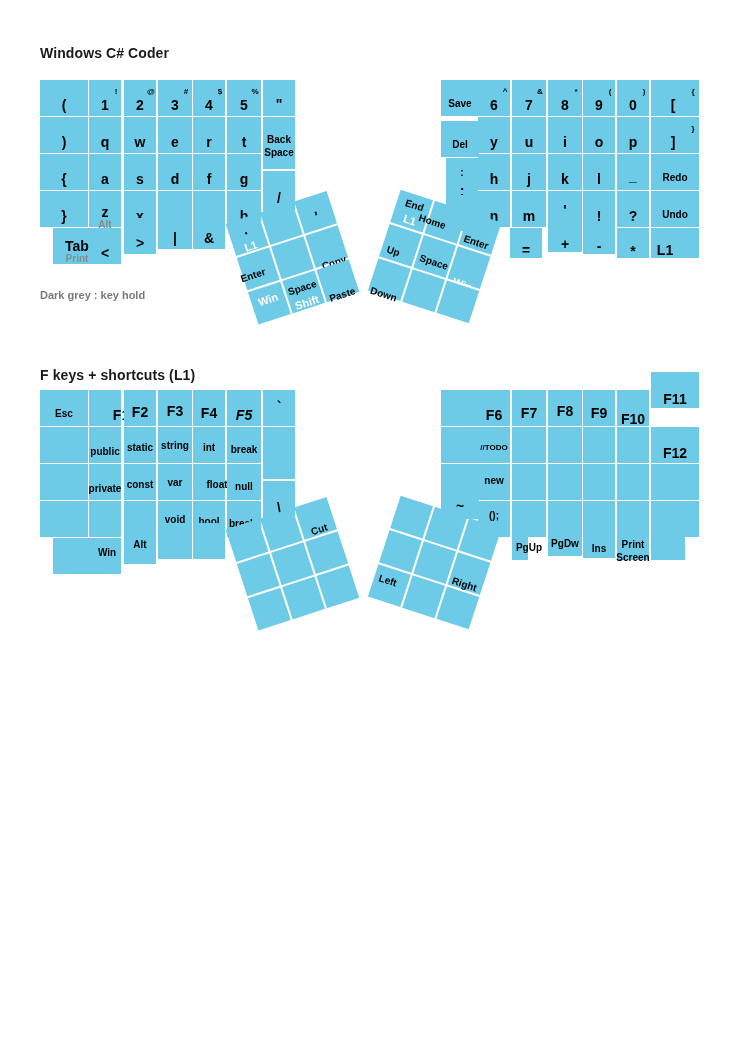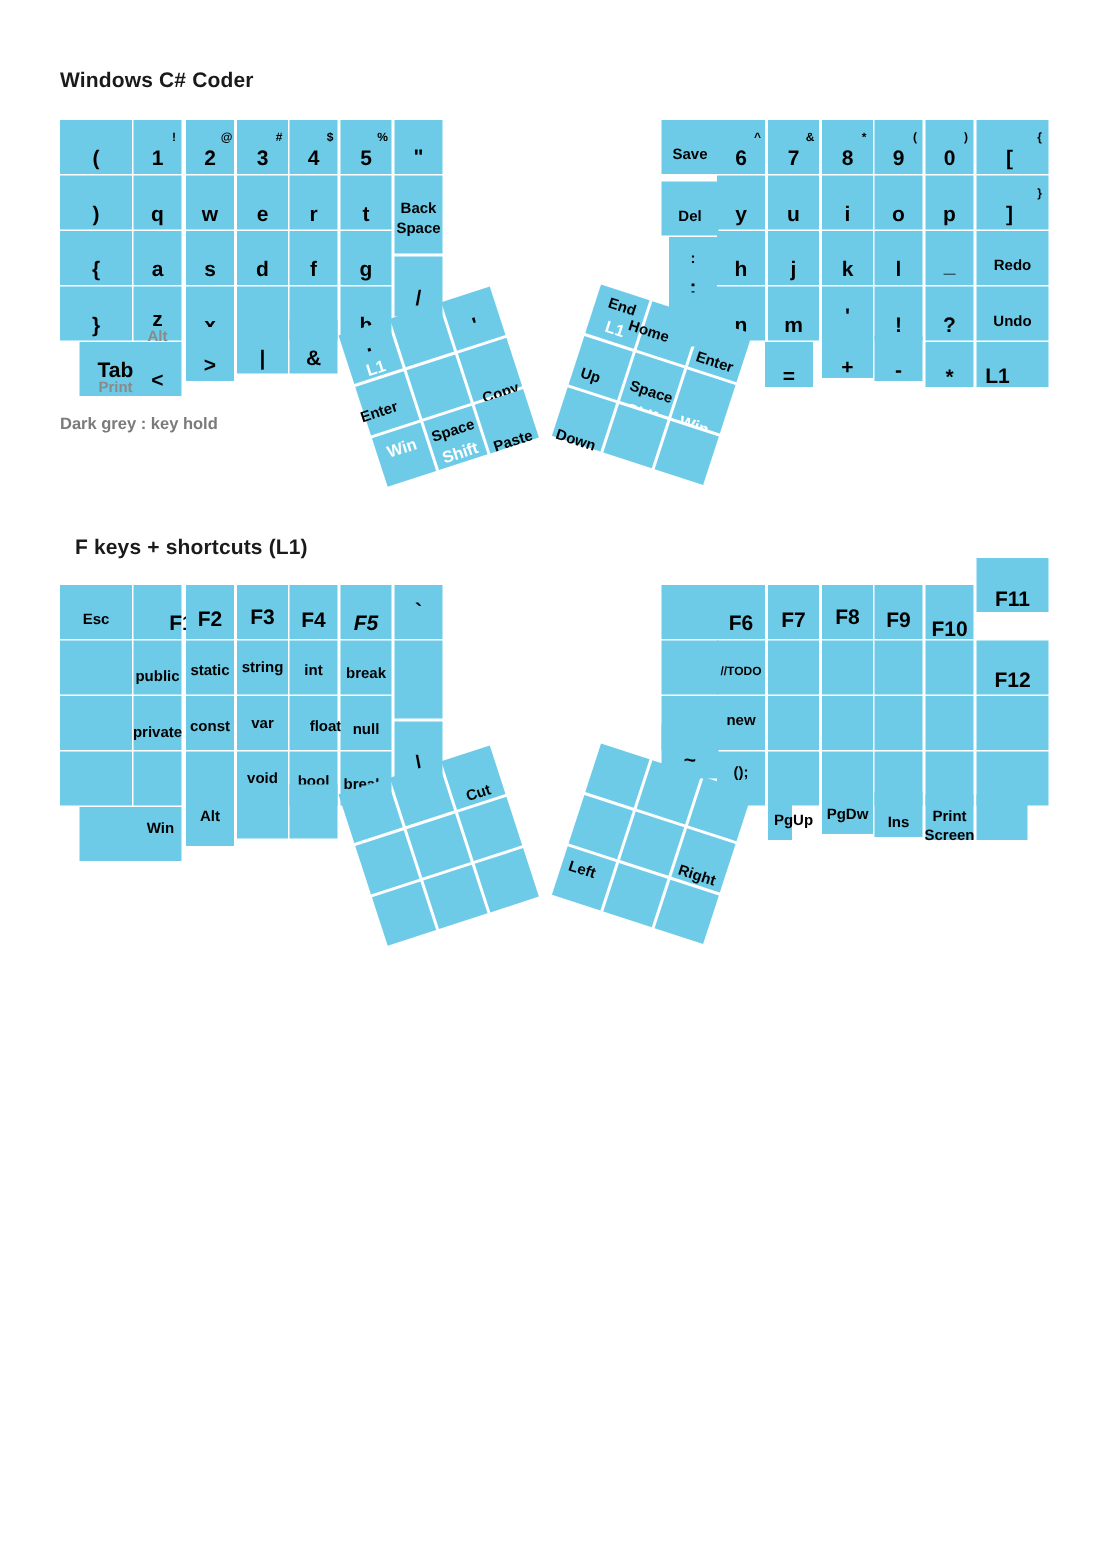--- a/index.html
+++ b/index.html
@@ -18,20 +18,21 @@
     font-size: 14px;
     font-weight: bold;
     color: #1a1a1a;
     letter-spacing: 0.1px;
   }
   .note {
     position: absolute;
     font-size: 11px;
     font-weight: bold;
     color: #7a7a7a;
+    margin-top: 12px;
   }
 
   .key {
     position: absolute;
     background: #6ecbe8;
     border: 0;
   }
   .key-label {
     position: absolute;
     font-weight: bold;
@@ -48,21 +49,21 @@
 </style>
 </head>
 <body>
 
 <div id="root">
 
   <div class="layer-title" style="left:40px; top:45px;">Windows C# Coder</div>
 
   <div class="note" style="left:40px; top:277px;">Dark grey : key hold</div>
 
-  <div class="layer-title" style="left:40px; top:356px;margin-left:10px;">F keys + shortcuts (L1)</div>
+  <div class="layer-title" style="left:40px; top:367px;">F keys + shortcuts (L1)</div>
 
   <div id="keys-layer">
       <div class="key" style="left: 40px; top: 80px; width: 48px; height: 36px;">
         <span class="key-label lbl-main" style="left: 24px; top: 18px; transform: translate(-50%, 0px);">(</span>
       </div>
       <div class="key" style="left: 89px; top: 80px; width: 32px; height: 36px;">
         <span class="key-label lbl-main" style="left: 16px; top: 18px; transform: translate(-50%, 0px);">1</span>
         <span class="key-label lbl-tiny" style="left: 27px; top: 8px; transform: translate(-50%, 0px);">!</span>
       </div>
       <div class="key" style="left: 124px; top: 80px; width: 32px; height: 36px;">

